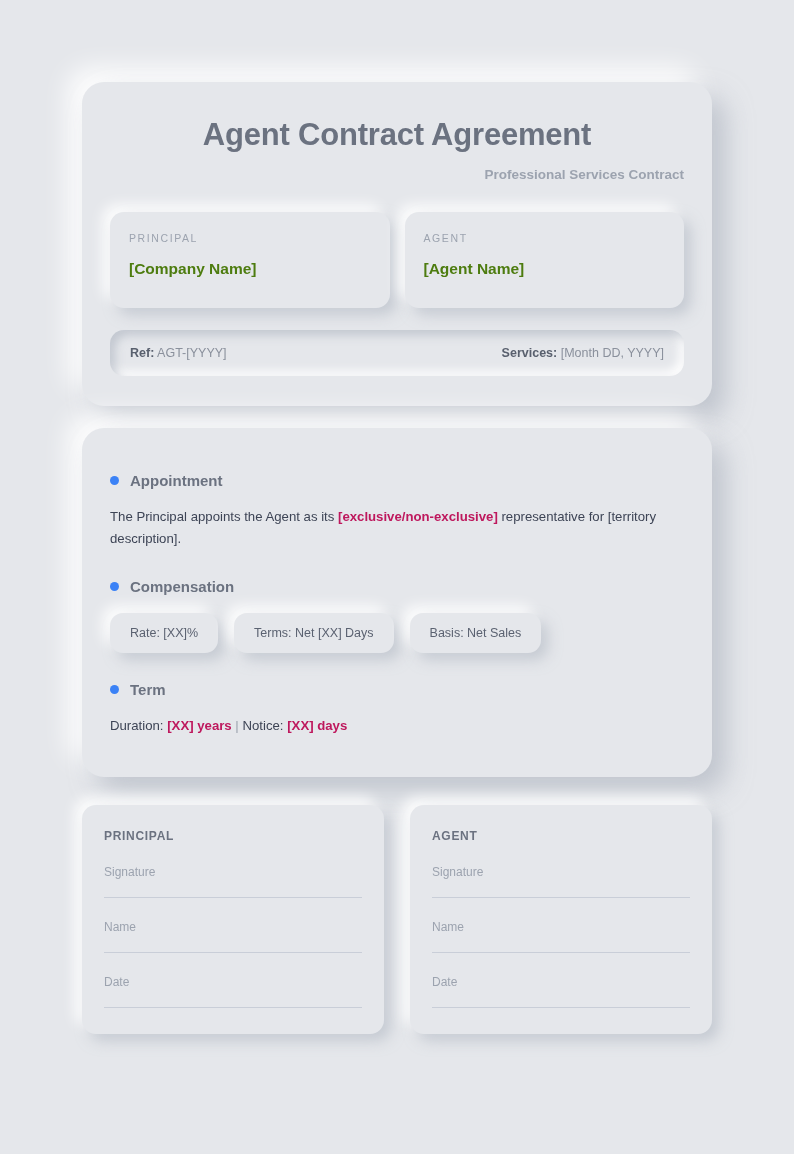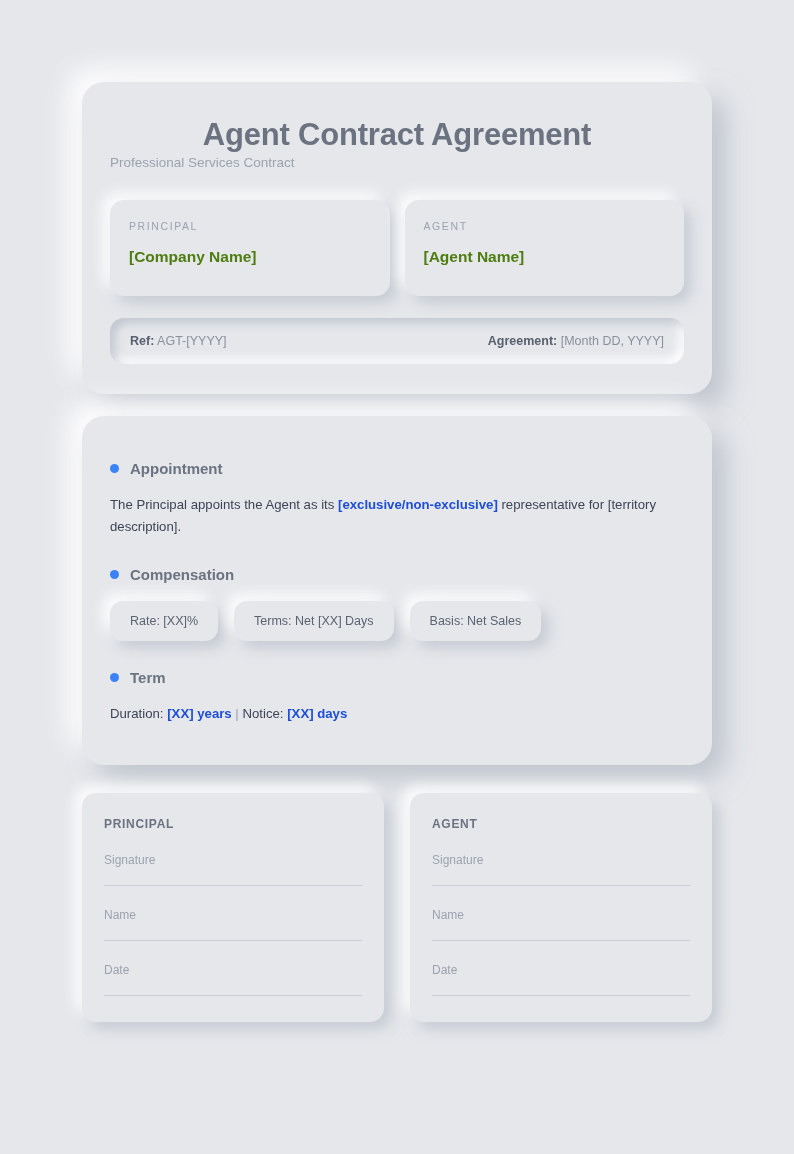--- a/index.html
+++ b/index.html
@@ -57,25 +57,25 @@
   .doc-title {
     font-size: 31px;
     font-weight: 700;
     color: #6b7280;
     text-align: center;
     letter-spacing: -0.2px;
     line-height: 1.2;
   }
 
   .doc-subtitle {
-    margin-top: 2px;
+    margin-top: 14px;
     font-size: 13.5px;
     color: #9ca3af;
-    text-align: left;
-    font-weight: 400;
+    text-align: right;
+    font-weight: 700;
   }
 
   
   .parties {
     display: flex;
     gap: 15px;
     margin-top: 30px;
   }
 
   .party-card {
@@ -148,21 +148,21 @@
 
   .section-body {
     margin-top: 17px;
     font-size: 13.2px;
     line-height: 1.66;
     color: #3d4455;
   }
 
   .section-body strong {
     font-weight: 700;
-    color: #1d4ed8;
+    color: #be185d;
   }
 
   .sep { color: #9ca3af; }
 
   
   .chips {
     margin-top: 18px;
     display: flex;
     gap: 16px;
     flex-wrap: wrap;
@@ -234,21 +234,21 @@
       </div>
 
     </div>
 
     <div class="inset ref-bar">
       <div class="ref-left">
         <strong>Ref:</strong>
         <span>AGT-[YYYY]</span>
       </div>
       <div class="ref-right">
-        <strong>Agreement:</strong>
+        <strong>Services:</strong>
         <span>[Month DD, YYYY]</span>
       </div>
     </div>
 
   </div>
 
   <div class="raised body-card">
 
     <div class="section">
       <div class="section-head">

